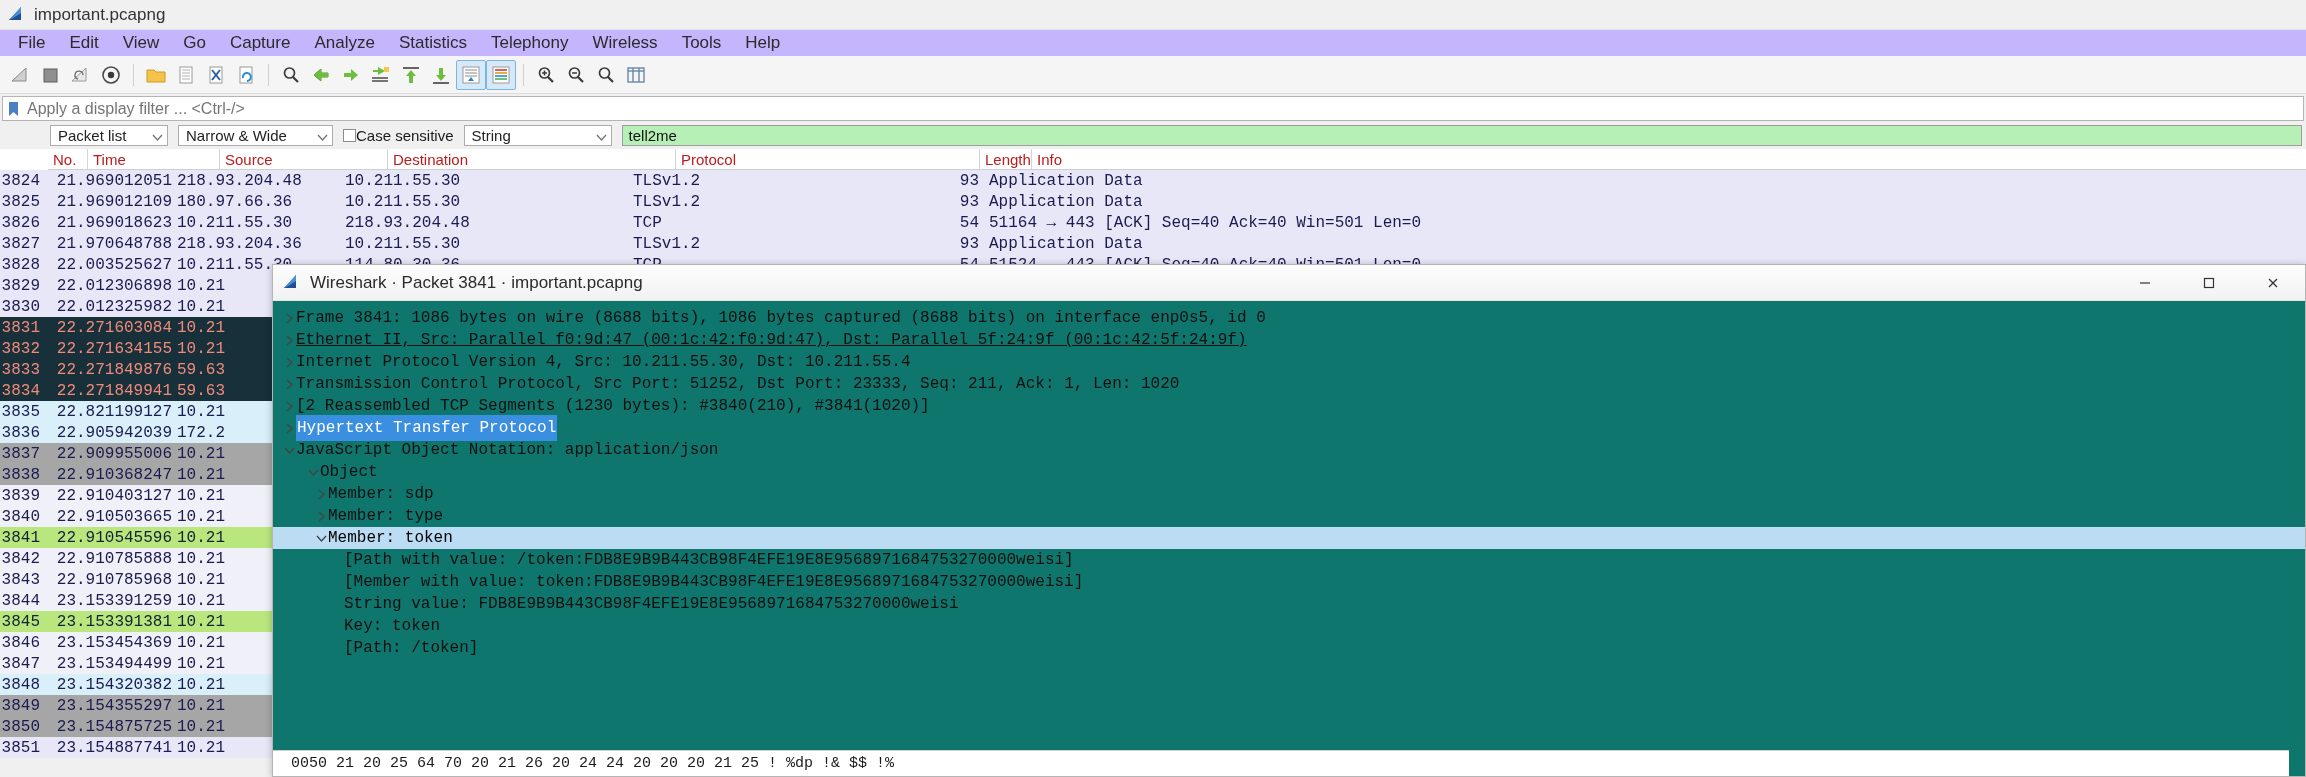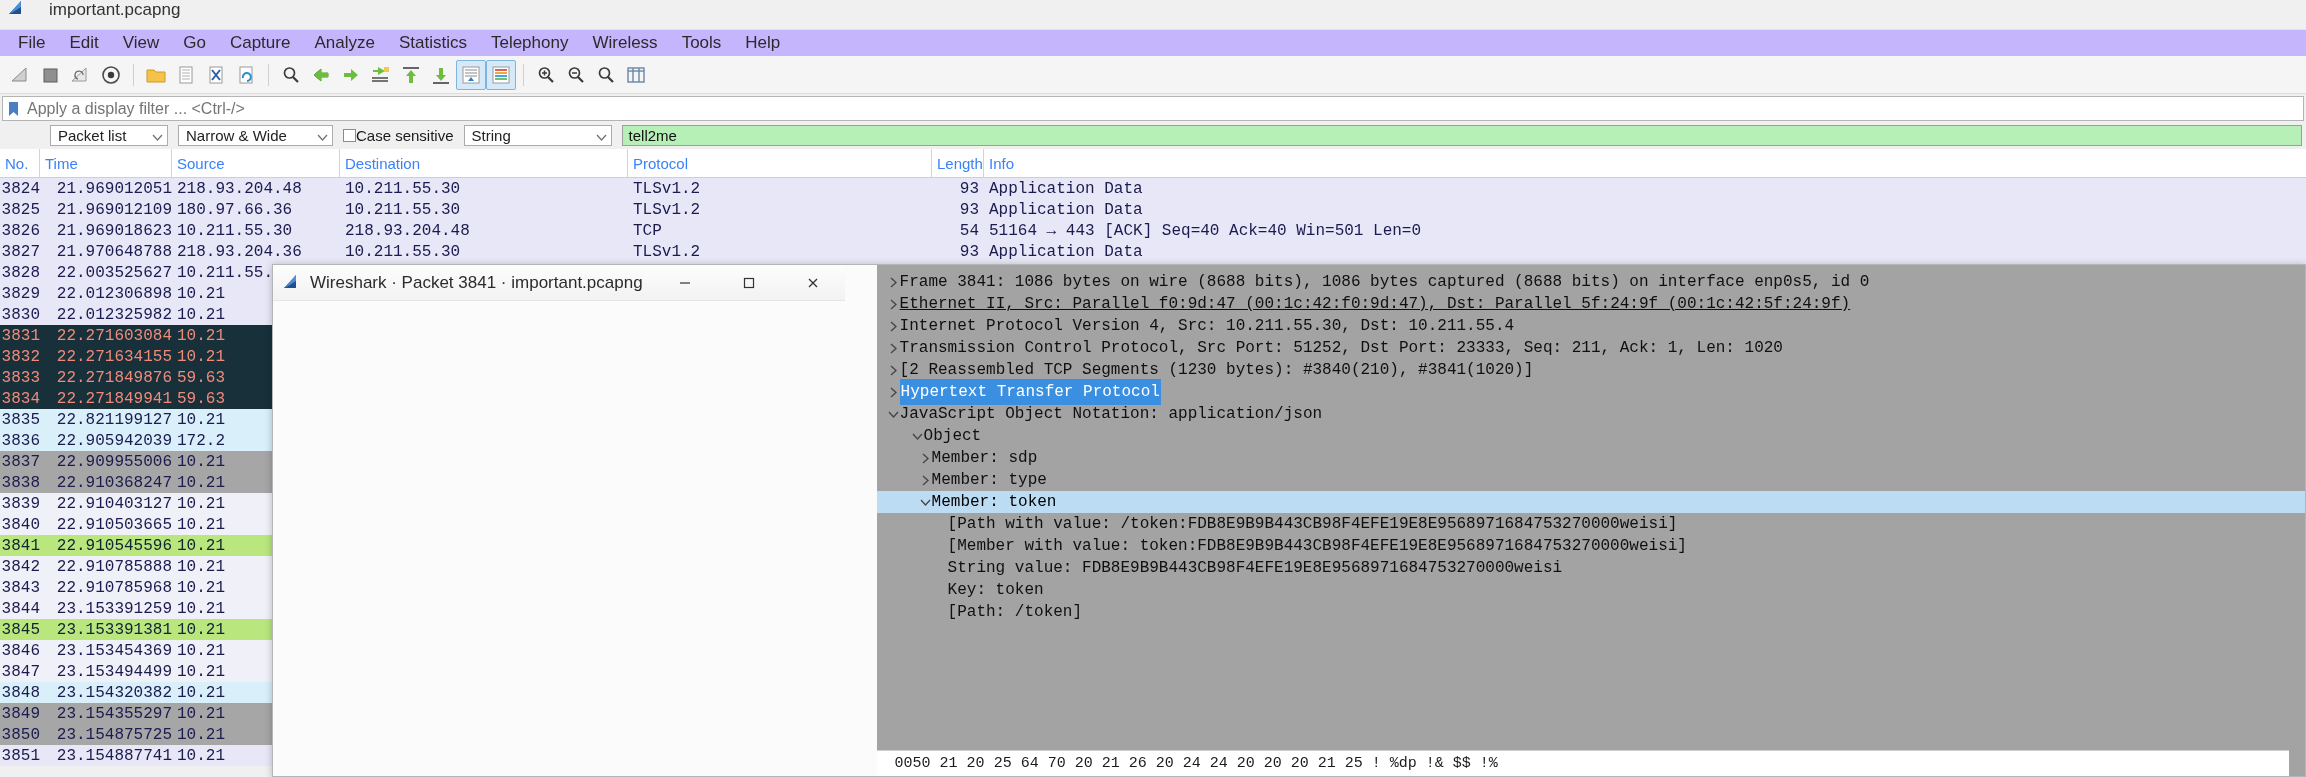--- a/index.html
+++ b/index.html
@@ -6,22 +6,22 @@
   html, body {
     width: 2306px; height: 777px;
     font-family: "Liberation Sans", sans-serif;
     background: #ffffff;
     overflow: hidden;
   }
   .app { position: relative; width:2306px; height:777px; background:#f0f0f0; }
 
   
   .titlebar {
-    height: 30px; background:#f0f0f0; display:flex; align-items:flex-start;
-    padding-left: 8px; gap:24px; border-bottom:1px solid #e2e2e2;
+    height: 30px; background:#f0f0f0; display:flex; align-items:center;
+    padding-left: 8px; gap:9px; border-bottom:1px solid #e2e2e2;
   }
   .shark {
     width:17px; height:17px; position:relative; flex:none;
   }
   .shark svg { display:block; }
   .title-text { font-size:17px; color:#333; }
 
   
   .menubar {
     height: 26px; display:flex; align-items:center; gap:0px;
@@ -71,22 +71,22 @@
   .chk { width:13px; height:13px; border:1px solid #8c8c8c; background:#fff; }
   .findinput {
     flex:1; height:21px; background:#b6f0b6; border:1px solid #9e9e9e;
     font-size:15px; color:#111; padding-left:6px; display:flex; align-items:center;
     font-family:"Liberation Sans", sans-serif;
   }
 
   
   .plist { position:relative; background:#fff; }
   .phead {
-    display:flex; height:29px; background:#fff; border-bottom:1px solid #cfcfcf;
-    font-size:15px; color:#3b82f6;
+    display:flex; height:21px; background:#fff; border-bottom:1px solid #cfcfcf;
+    font-size:15px; color:#b91c1c;margin-left:48px;
   }
   .phead > div {
     border-right:1px solid #d4d4d4; padding-left:5px; display:flex; align-items:center;
     white-space:nowrap; overflow:hidden;
   }
   .c-no    { width:40px; }
   .c-time  { width:132px; }
   .c-src   { width:168px; }
   .c-dst   { width:288px; }
   .c-proto { width:304px; }
@@ -107,35 +107,35 @@
   .bg-dark   { background:#18303a; color:#f08a7a; }
   .bg-cyan   { background:#d9f0fa; color:#1b1b50; }
   .bg-gray   { background:#a6a6a6; color:#1b1b50; }
   .bg-sel    { background:#b9e77e; color:#123; }
   .bg-white  { background:#f0f0f8; color:#1b1b50; }
 
   
   .dialog {
     position:absolute; left:272px; top:264px; width:2034px; height:513px;
     background:#fbfbfb; border:1px solid #b5b5b5; box-shadow:0 1px 7px rgba(0,0,0,.25);
-    display:flex; flex-direction:row;
+    display:flex; flex-direction:column;
   }
   .dlg-title {
     height:36px; background:linear-gradient(#fdfdfd,#f2f2f2);
     display:flex; align-items:center; padding-left:10px; gap:10px;
     border-bottom:1px solid #e6e6e6;
   }
   .dlg-title-text { font-size:17px; color:#2c2c2c; flex:1; }
   .wbtns { display:flex; height:100%; }
   .wbtn {
     width:64px; height:100%; display:flex; align-items:center; justify-content:center;
     color:#333;
   }
 
-  .dlg-body { flex:1; background:#a3a3a3; padding:6px 0 0 0; overflow:hidden; position:relative;margin-left:32px; }
+  .dlg-body { flex:1; background:#0f766e; padding:6px 0 0 0; overflow:hidden; position:relative; }
 
   .tline {
     display:flex; align-items:center; height:22px; font-size:16px;
     font-family:"Liberation Mono", monospace; color:#101010; white-space:nowrap;
   }
   .tline .tw { width:13px; display:inline-flex; justify-content:center; color:#555; flex:none; }
   .tline.sel-blue2 { background:#bcdcf4; color:#000; }
   .tline .txt { display:inline-block; }
   .hl-box { background:#3b8fe0; color:#fff; padding:4px 1px; }
 

